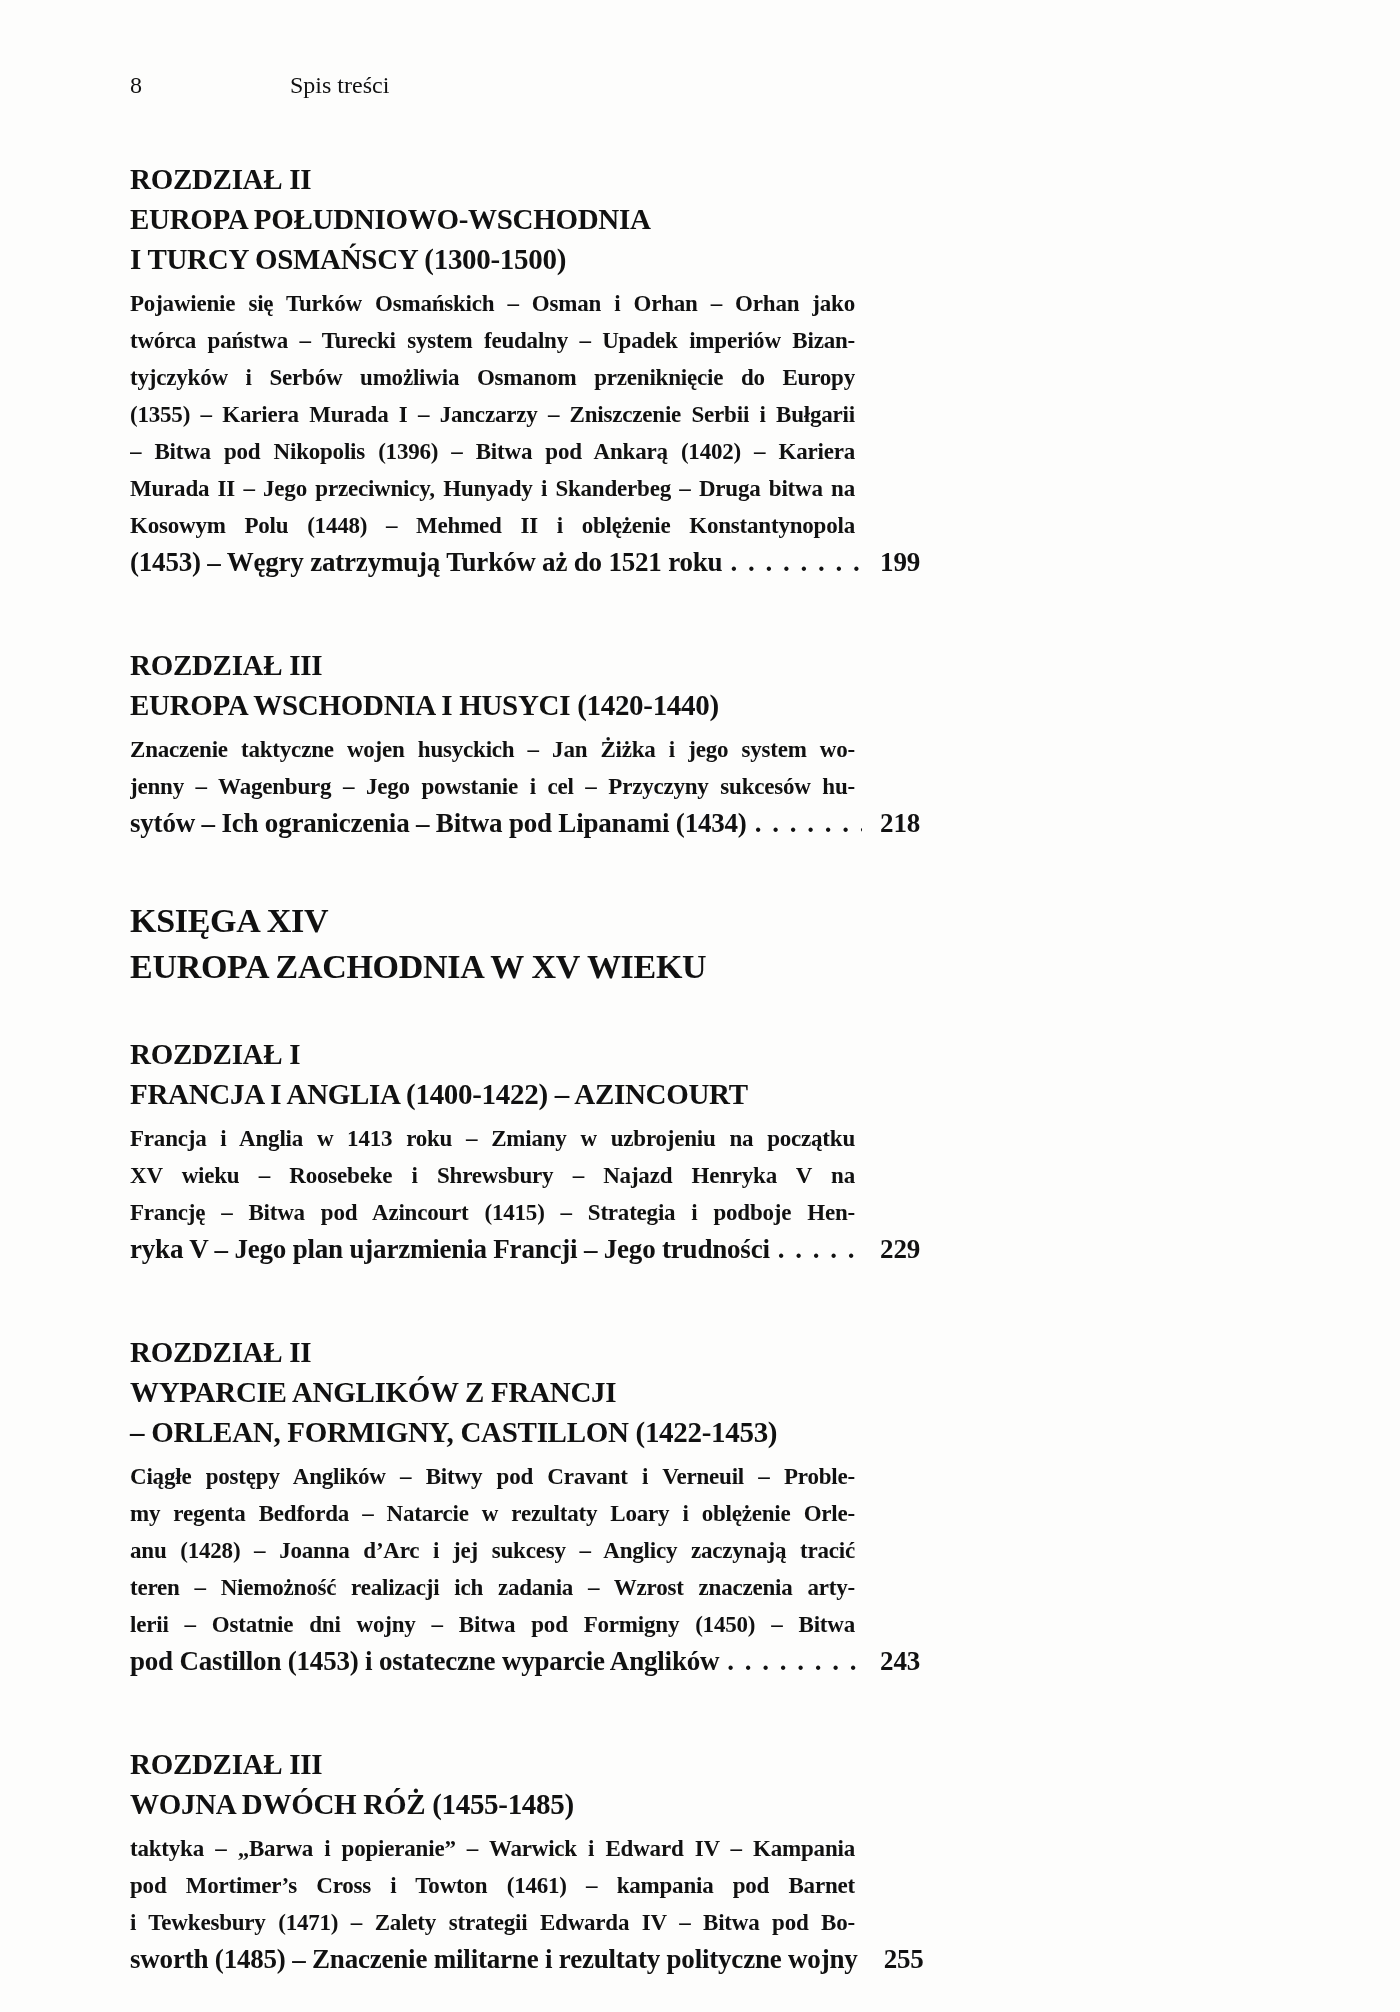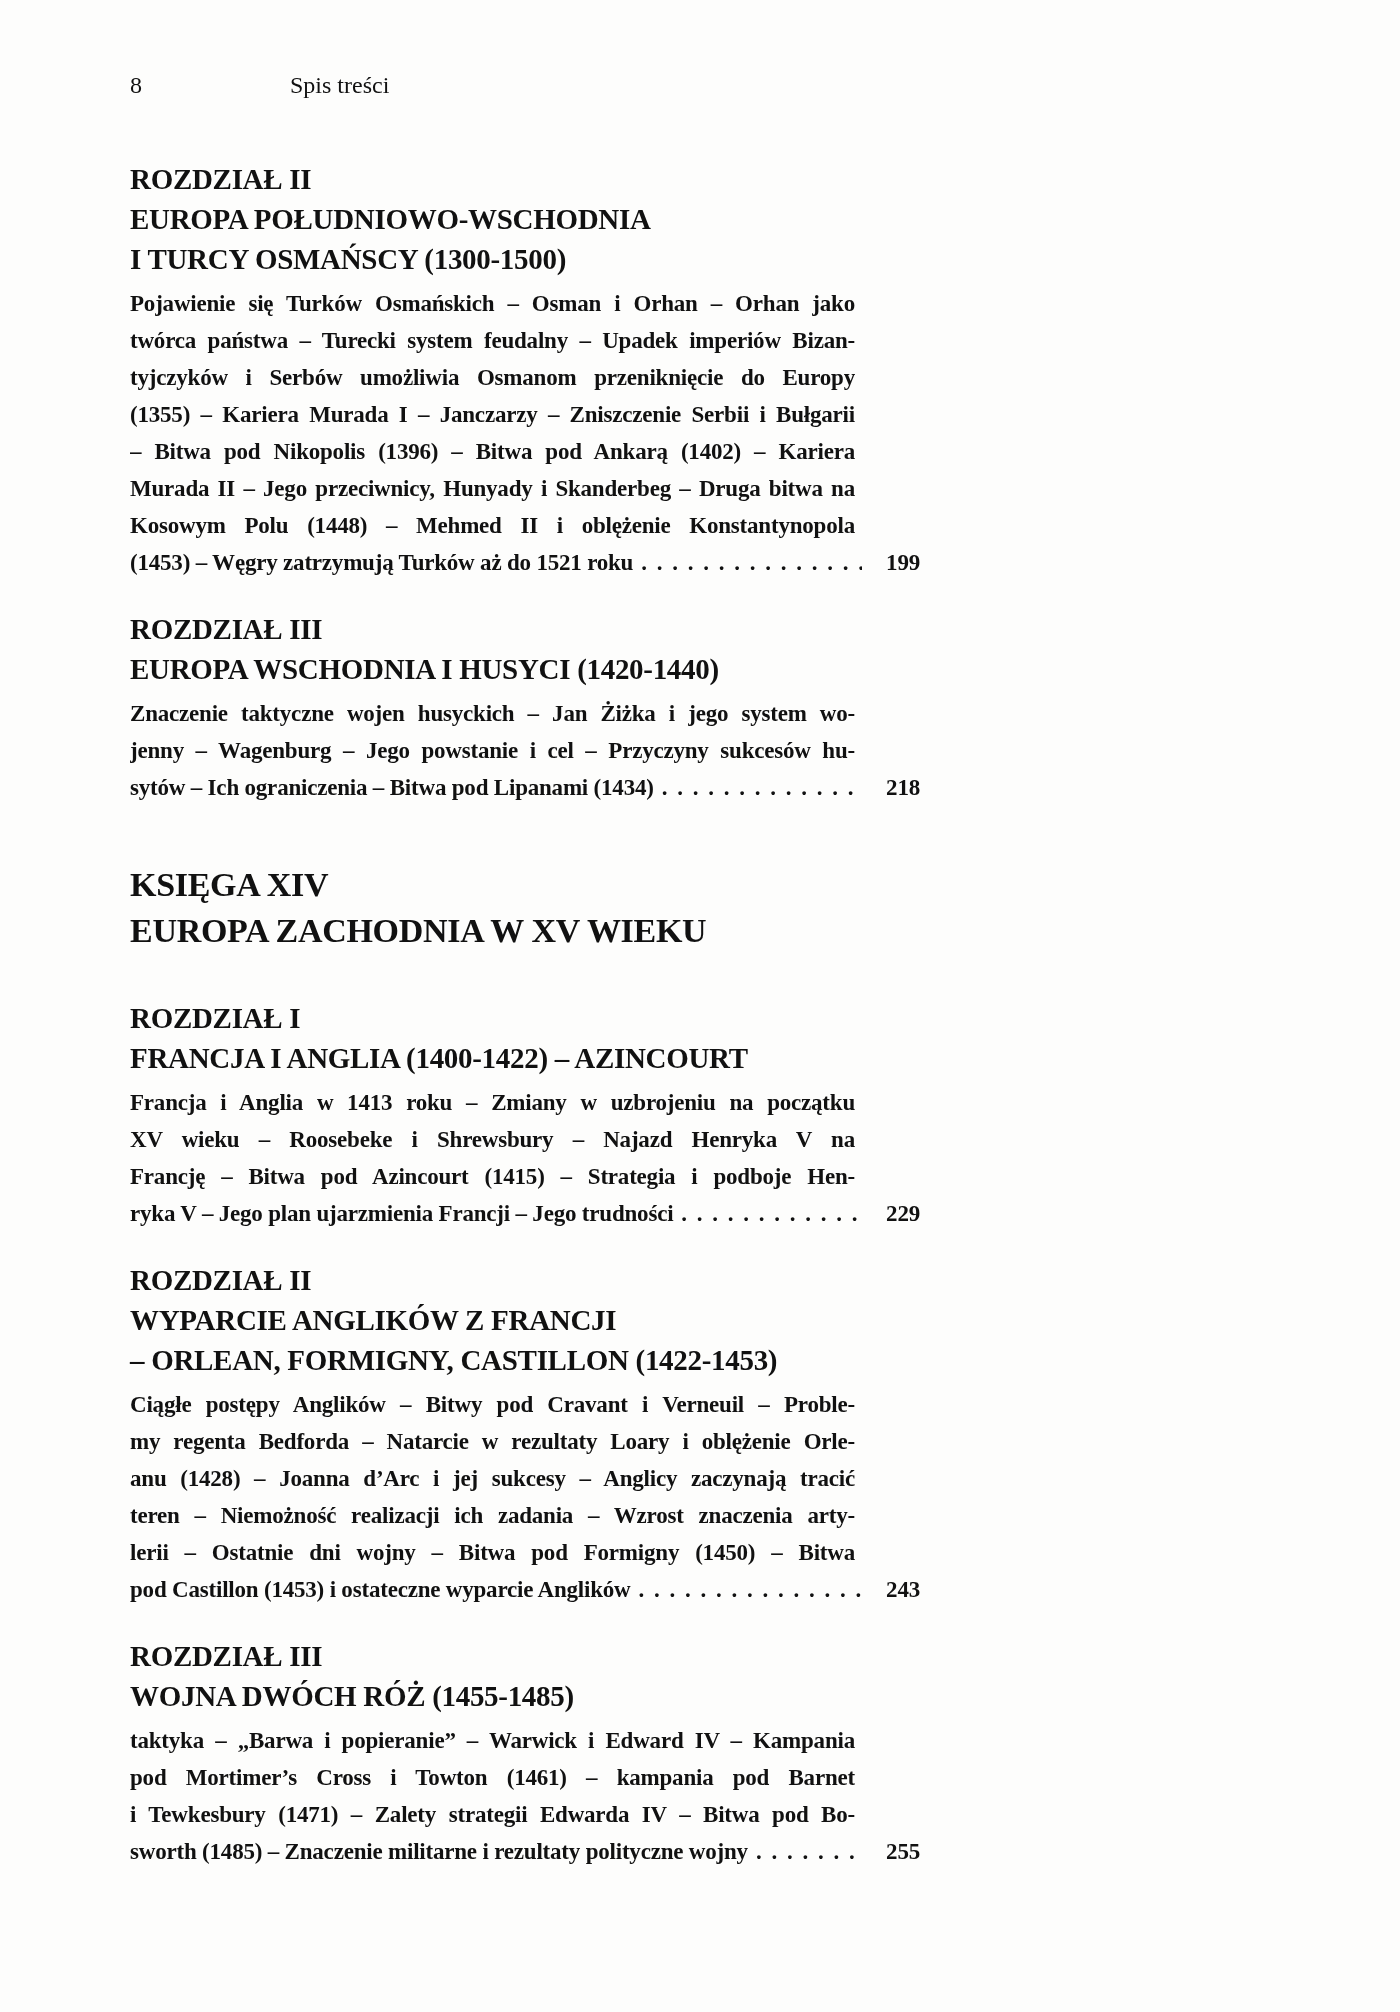--- a/index.html
+++ b/index.html
@@ -31,21 +31,21 @@
   .running-head .pagenum {
     width: 120px;
     text-align: left;
   }
   .running-head .title {
     flex: 1;
     text-align: left;
     padding-left: 40px;
   }
   
-  .toc-section { margin-top: 28px; }
+  .toc-section { margin-top: 64px; }
   .toc-section.first { margin-top: 0; }
   .chapter-heading {
     margin: 0 0 6px 0;
     font-size: 29px;
     font-weight: 700;
     line-height: 40px;
     letter-spacing: -0.3px;
   }
   .chapter-heading .h-line { display: block; white-space: nowrap; }
   .book-heading {
@@ -66,21 +66,21 @@
     letter-spacing: -0.2px;
     white-space: nowrap;
     text-align: justify;
     text-align-last: justify;
     overflow: hidden;
   }
   .b-last {
     display: flex;
     align-items: flex-end;
     width: 790px;
-    font-size: 23px;
+    font-size: 27px;
     font-weight: 700;
     line-height: 37px;
     letter-spacing: -0.2px;
   }
   .b-last .b-text { white-space: nowrap; }
   .leader {
     flex: 1;
     overflow: hidden;
     white-space: nowrap;
     margin: 0 10px 0 8px;

